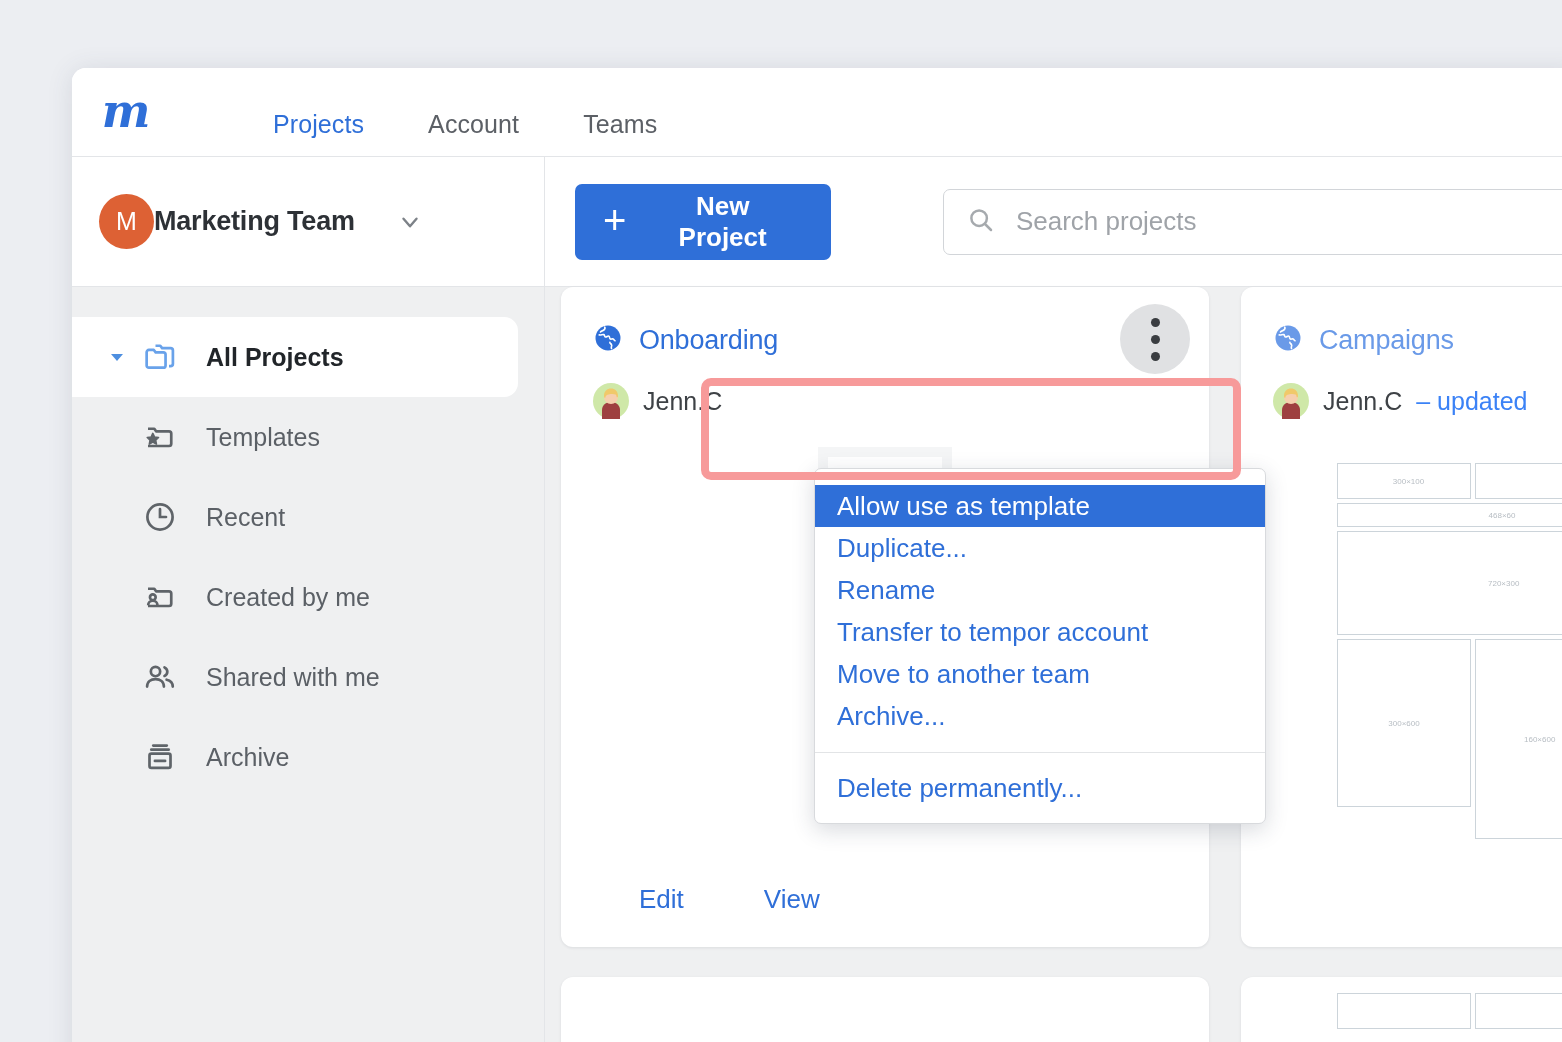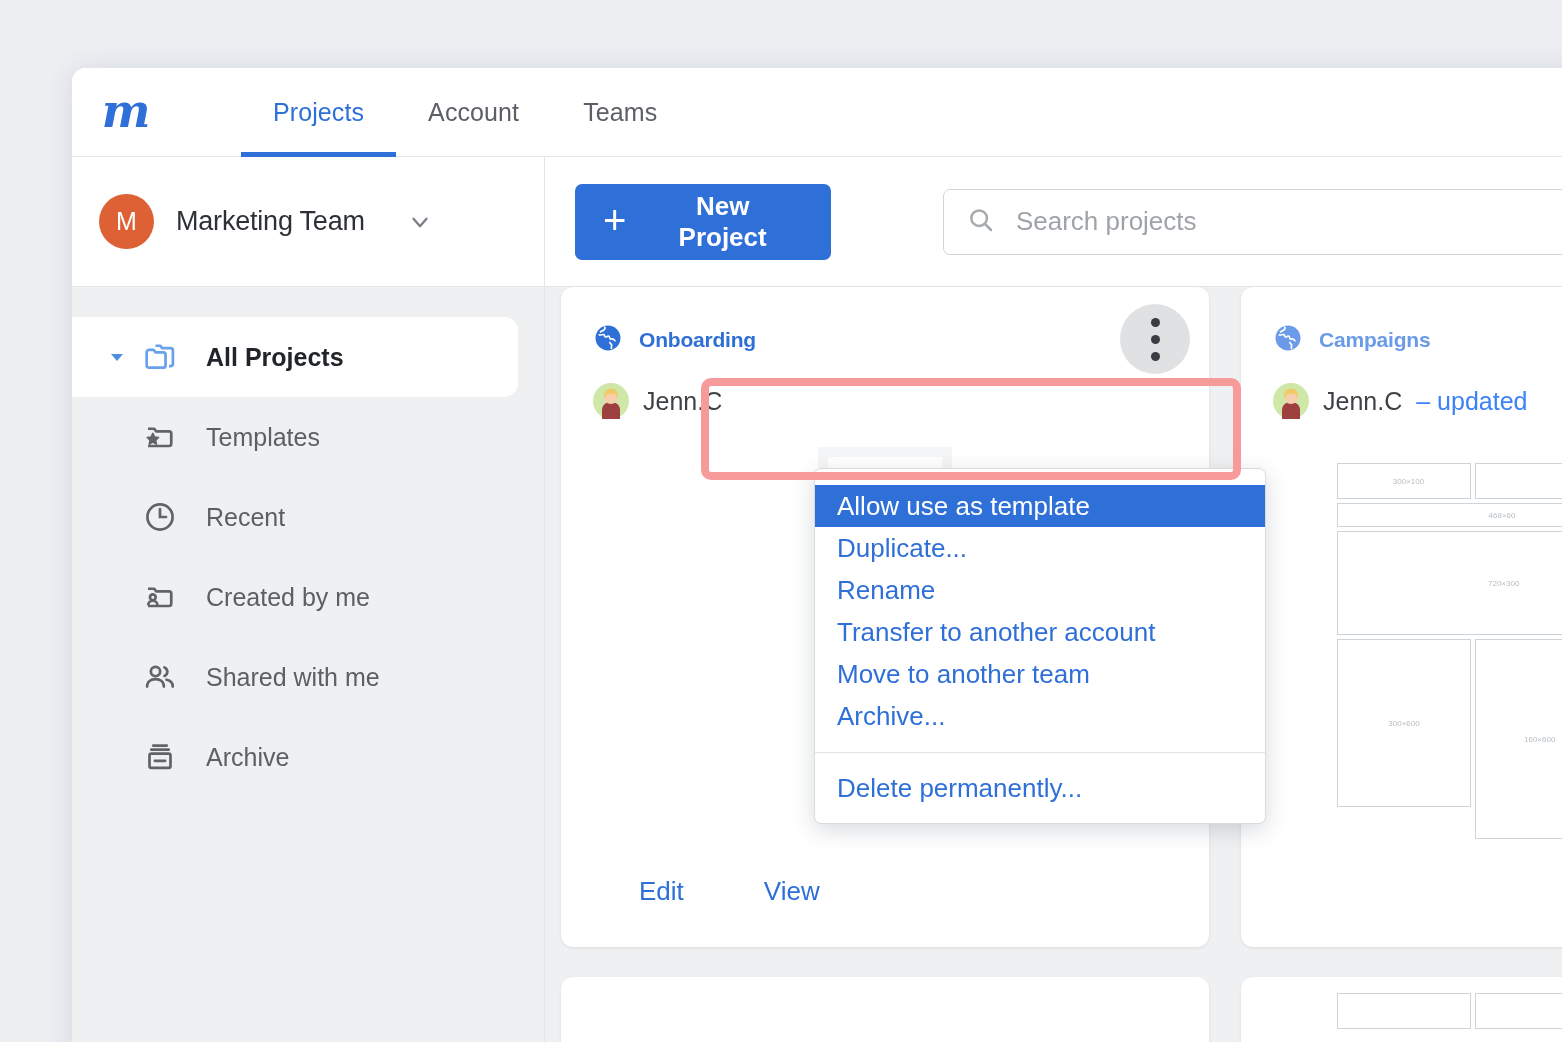--- a/index.html
+++ b/index.html
@@ -36,21 +36,21 @@
     width: 60px; height: 52px;
     display: flex; align-items: center; justify-content: center;
     color: #2f6fd8;
     font-family: "DejaVu Serif", serif;
     font-style: italic;
     font-weight: 700;
     font-size: 46px;
     line-height: 1;
     user-select: none;
   }
-  .tabs { position: absolute; left: 169px; top: 0; height: 89px; display: flex; }
+  .tabs { position: absolute; left: 169px; top: 12px; height: 89px; display: flex; }
   .tab {
     position: relative;
     height: 89px;
     display: flex; align-items: center;
     padding: 0 32px;
     font-size: 25px;
     color: #5c6066;
     cursor: pointer;
     letter-spacing: .1px;
   }
@@ -79,22 +79,21 @@
     padding-left: 27px;
   }
   .avatar-team {
     width: 55px; height: 55px; border-radius: 50%;
     background: #dd6134;
     color: #fff; font-size: 25px; font-weight: 400;
     display: flex; align-items: center; justify-content: center;
     flex: 0 0 55px;
   }
   .team-name {
-    margin-left: 22px;
-    font-size: 27px; font-weight: 400; color: #2d3136;
+    font-size: 27px; font-weight: 700; color: #2d3136;
     letter-spacing: -.2px;
   }
   .chev-down {
     margin-left: 42px; width: 26px; height: 26px;
     display: flex; align-items: center; justify-content: center;
     color: #7d8288;
   }
   .chev-down svg { display: block; }
 
   .sidebar {
@@ -181,36 +180,36 @@
     background: #fff;
     border-radius: 12px;
     box-shadow: 0 1px 3px rgba(40,50,70,.10);
     overflow: hidden;
   }
   .card-title {
     display: flex; align-items: center; gap: 16px;
     padding: 36px 0 0 32px;
   }
   .card-title .tlabel {
-    font-size: 21px; font-weight: 700; letter-spacing: -.2px;
+    font-size: 27px; font-weight: 400; letter-spacing: -.2px;
   }
   .card-meta {
     display: flex; align-items: center; gap: 14px;
     padding: 26px 0 0 32px;
     font-size: 25px; color: #3e4246;
   }
   .card-meta .muted { color: #3b82f6; }
 
   .thumb-wrap {
     position: absolute; left: 0; right: 0; top: 160px; bottom: 96px;
     display: flex; align-items: flex-start; justify-content: center;
     overflow: hidden;
   }
   .card-actions {
-    position: absolute; left: 0; bottom: 8px; height: 96px;
+    position: absolute; left: 0; bottom: 0; height: 96px;
     display: flex; align-items: center; gap: 80px;
     padding-left: 78px;
   }
   .card-actions a {
     font-size: 26px; color: #2f6fd8; text-decoration: none; cursor: pointer;
   }
 
   
   .doc-thumb {
     width: 134px;
@@ -524,21 +523,21 @@
       <div class="ctx-item sel">
         <span>Allow use as template</span>
       </div>
       <div class="ctx-item">
         <span>Duplicate...</span>
       </div>
       <div class="ctx-item">
         <span>Rename</span>
       </div>
       <div class="ctx-item">
-        <span>Transfer to another account</span>
+        <span>Transfer to tempor account</span>
       </div>
       <div class="ctx-item">
         <span>Move to another team</span>
       </div>
       <div class="ctx-item">
         <span>Archive...</span>
       </div>
       <div class="ctx-sep"></div>
       <div class="ctx-item">
         <span>Delete permanently...</span>

